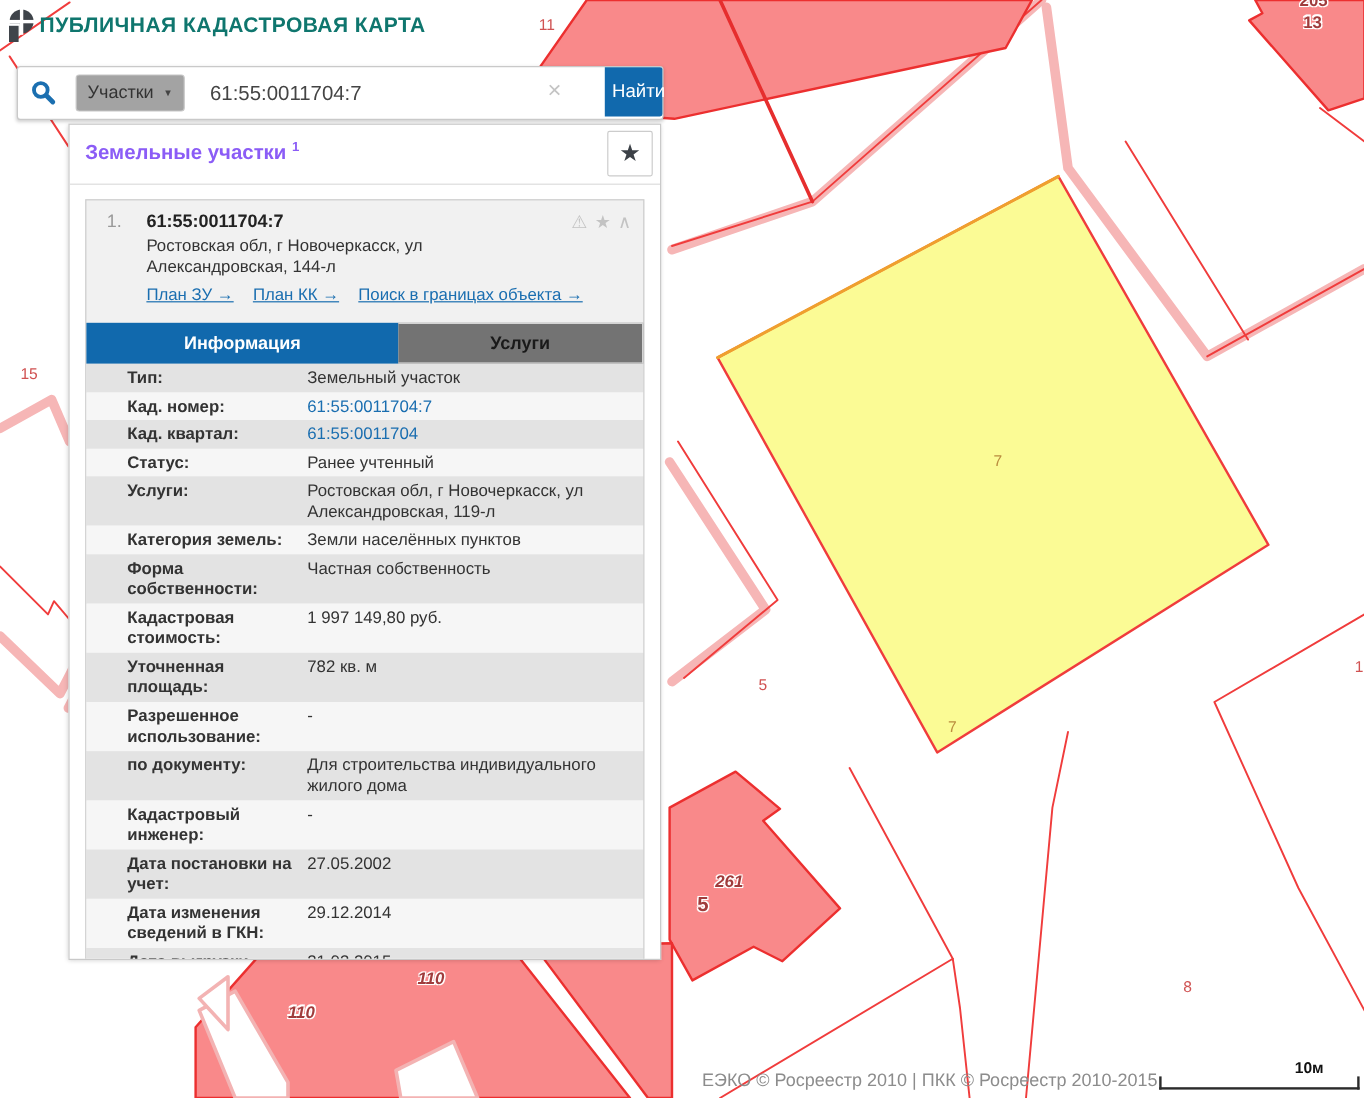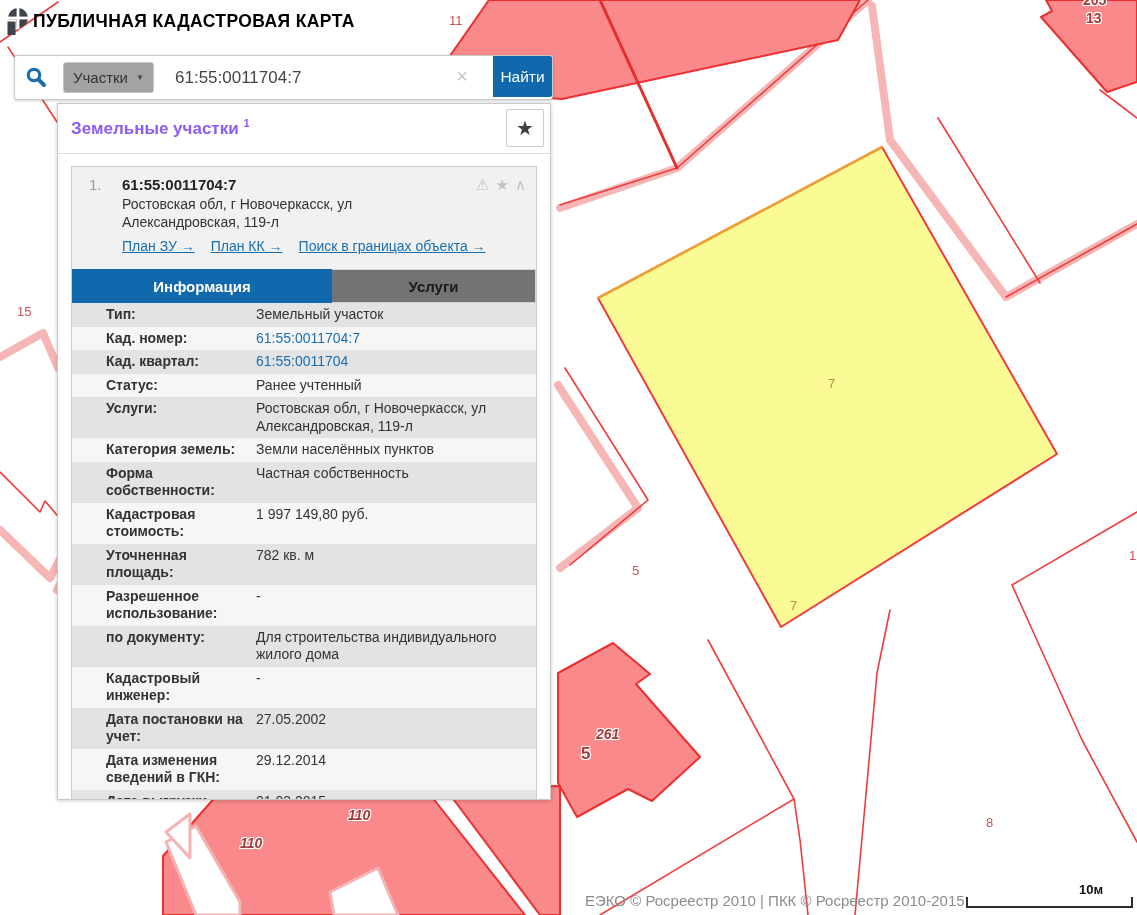--- a/index.html
+++ b/index.html
@@ -22,33 +22,33 @@
      text-shadow:-1px -1px 0 #fff,1px -1px 0 #fff,-1px 1px 0 #fff,1px 1px 0 #fff,0 0 2px #fff;}
   .ml-halo-italic{font-style:italic;}
   .ml-halo-big{font-size:17px;}
   .attribution{position:absolute;left:585px;top:892px;font-size:15px;color:#8c8c8c;}
   .scalebar{position:absolute;left:966px;top:897px;width:163px;height:9px;
             border-left:2px solid #2b2b2b;border-right:2px solid #2b2b2b;border-bottom:2px solid #2b2b2b;}
   .scalebar .sb-label{position:absolute;right:28px;top:-15px;font-size:13px;font-weight:bold;color:#111;}
   
   .app-logo{position:absolute;left:5px;top:7px;width:24px;height:30px;}
   .app-title{position:absolute;left:33px;top:11px;font-size:17.5px;font-weight:bold;
-             color:#000000;letter-spacing:.4px;}
+             color:#0f766e;letter-spacing:.4px;}
   
   .search-box{position:absolute;left:14px;top:55px;width:537px;height:43px;background:#fff;
               border:1px solid #c9c9c9;border-radius:3px;box-shadow:0 1px 3px rgba(0,0,0,.18);}
   .mag{position:absolute;left:10px;top:10px;}
   .dd{position:absolute;left:48px;top:6px;height:29px;border:1px solid #c6c6c6;border-radius:3px;
       background:#a3a3a3;display:flex;align-items:center;padding:0 9px;gap:8px;cursor:pointer;}
   .dd-label{font-size:15px;color:#333;}
   .dd-caret{font-size:8px;color:#444;}
   .query-input{position:absolute;left:158px;top:0;height:41px;width:280px;border:none;outline:none;
                font-family:"Liberation Sans",sans-serif;font-size:17px;color:#444;background:transparent;}
   .clear-x{position:absolute;right:84px;top:9px;font-size:20px;color:#c4c4c4;cursor:pointer;line-height:22px;}
-  .search-btn{position:absolute;right:0;top:0;width:59px;height:41px;background:#1169ad;color:#fff;
+  .search-btn{position:absolute;right:0;top:0;width:48px;height:41px;background:#1169ad;color:#fff;
               border:none;font-family:"Liberation Sans",sans-serif;font-size:15.5px;cursor:pointer;
               border-radius:0 2px 2px 0;}
   
   .panel{position:absolute;left:57px;top:103px;width:494px;height:697px;background:#fff;
          border:1px solid #c9c9c9;box-shadow:0 1px 4px rgba(0,0,0,.2);box-sizing:border-box;overflow:hidden;}
   .panel-head{position:relative;height:49px;border-bottom:1px solid #ddd;}
   .panel-title{position:absolute;left:13px;top:13px;font-size:17px;font-weight:bold;color:#8b5cf6;}
   .panel-title sup{font-size:11px;}
   .fav-btn{position:absolute;right:6px;top:5px;width:38px;height:38px;border:1px solid #ccc;
            border-radius:2px;background:#fff;cursor:pointer;font-size:20px;color:#3c4147;line-height:36px;text-align:center;padding:0;}
@@ -177,21 +177,21 @@
         <span class="res-index">1.</span>
         <span class="res-number">61:55:0011704:7</span>
         <span class="res-icons">
           <span>⚠</span>
           <span>★</span>
           <span>∧</span>
         </span>
       </div>
       <div class="addr">
         <span style="display:block">Ростовская обл, г Новочеркасск, ул</span>
-        <span style="display:block">Александровская, 119-л</span>
+        <span style="display:block">Александровская, 144-л</span>
       </div>
       <div class="links" id="result-links"><a>План ЗУ →</a><a>План КК →</a><a>Поиск в границах объекта →</a></div>
       <div class="tabs" id="result-tabs">
           <div class="tab active">Информация</div>
           <div class="tab inactive">Услуги</div>
         </div>
       <div class="info-table" id="info-table">
           <div class="irow odd">
             <div class="ilabel">Тип:</div>
             <div class="ivalue">Земельный участок</div>

